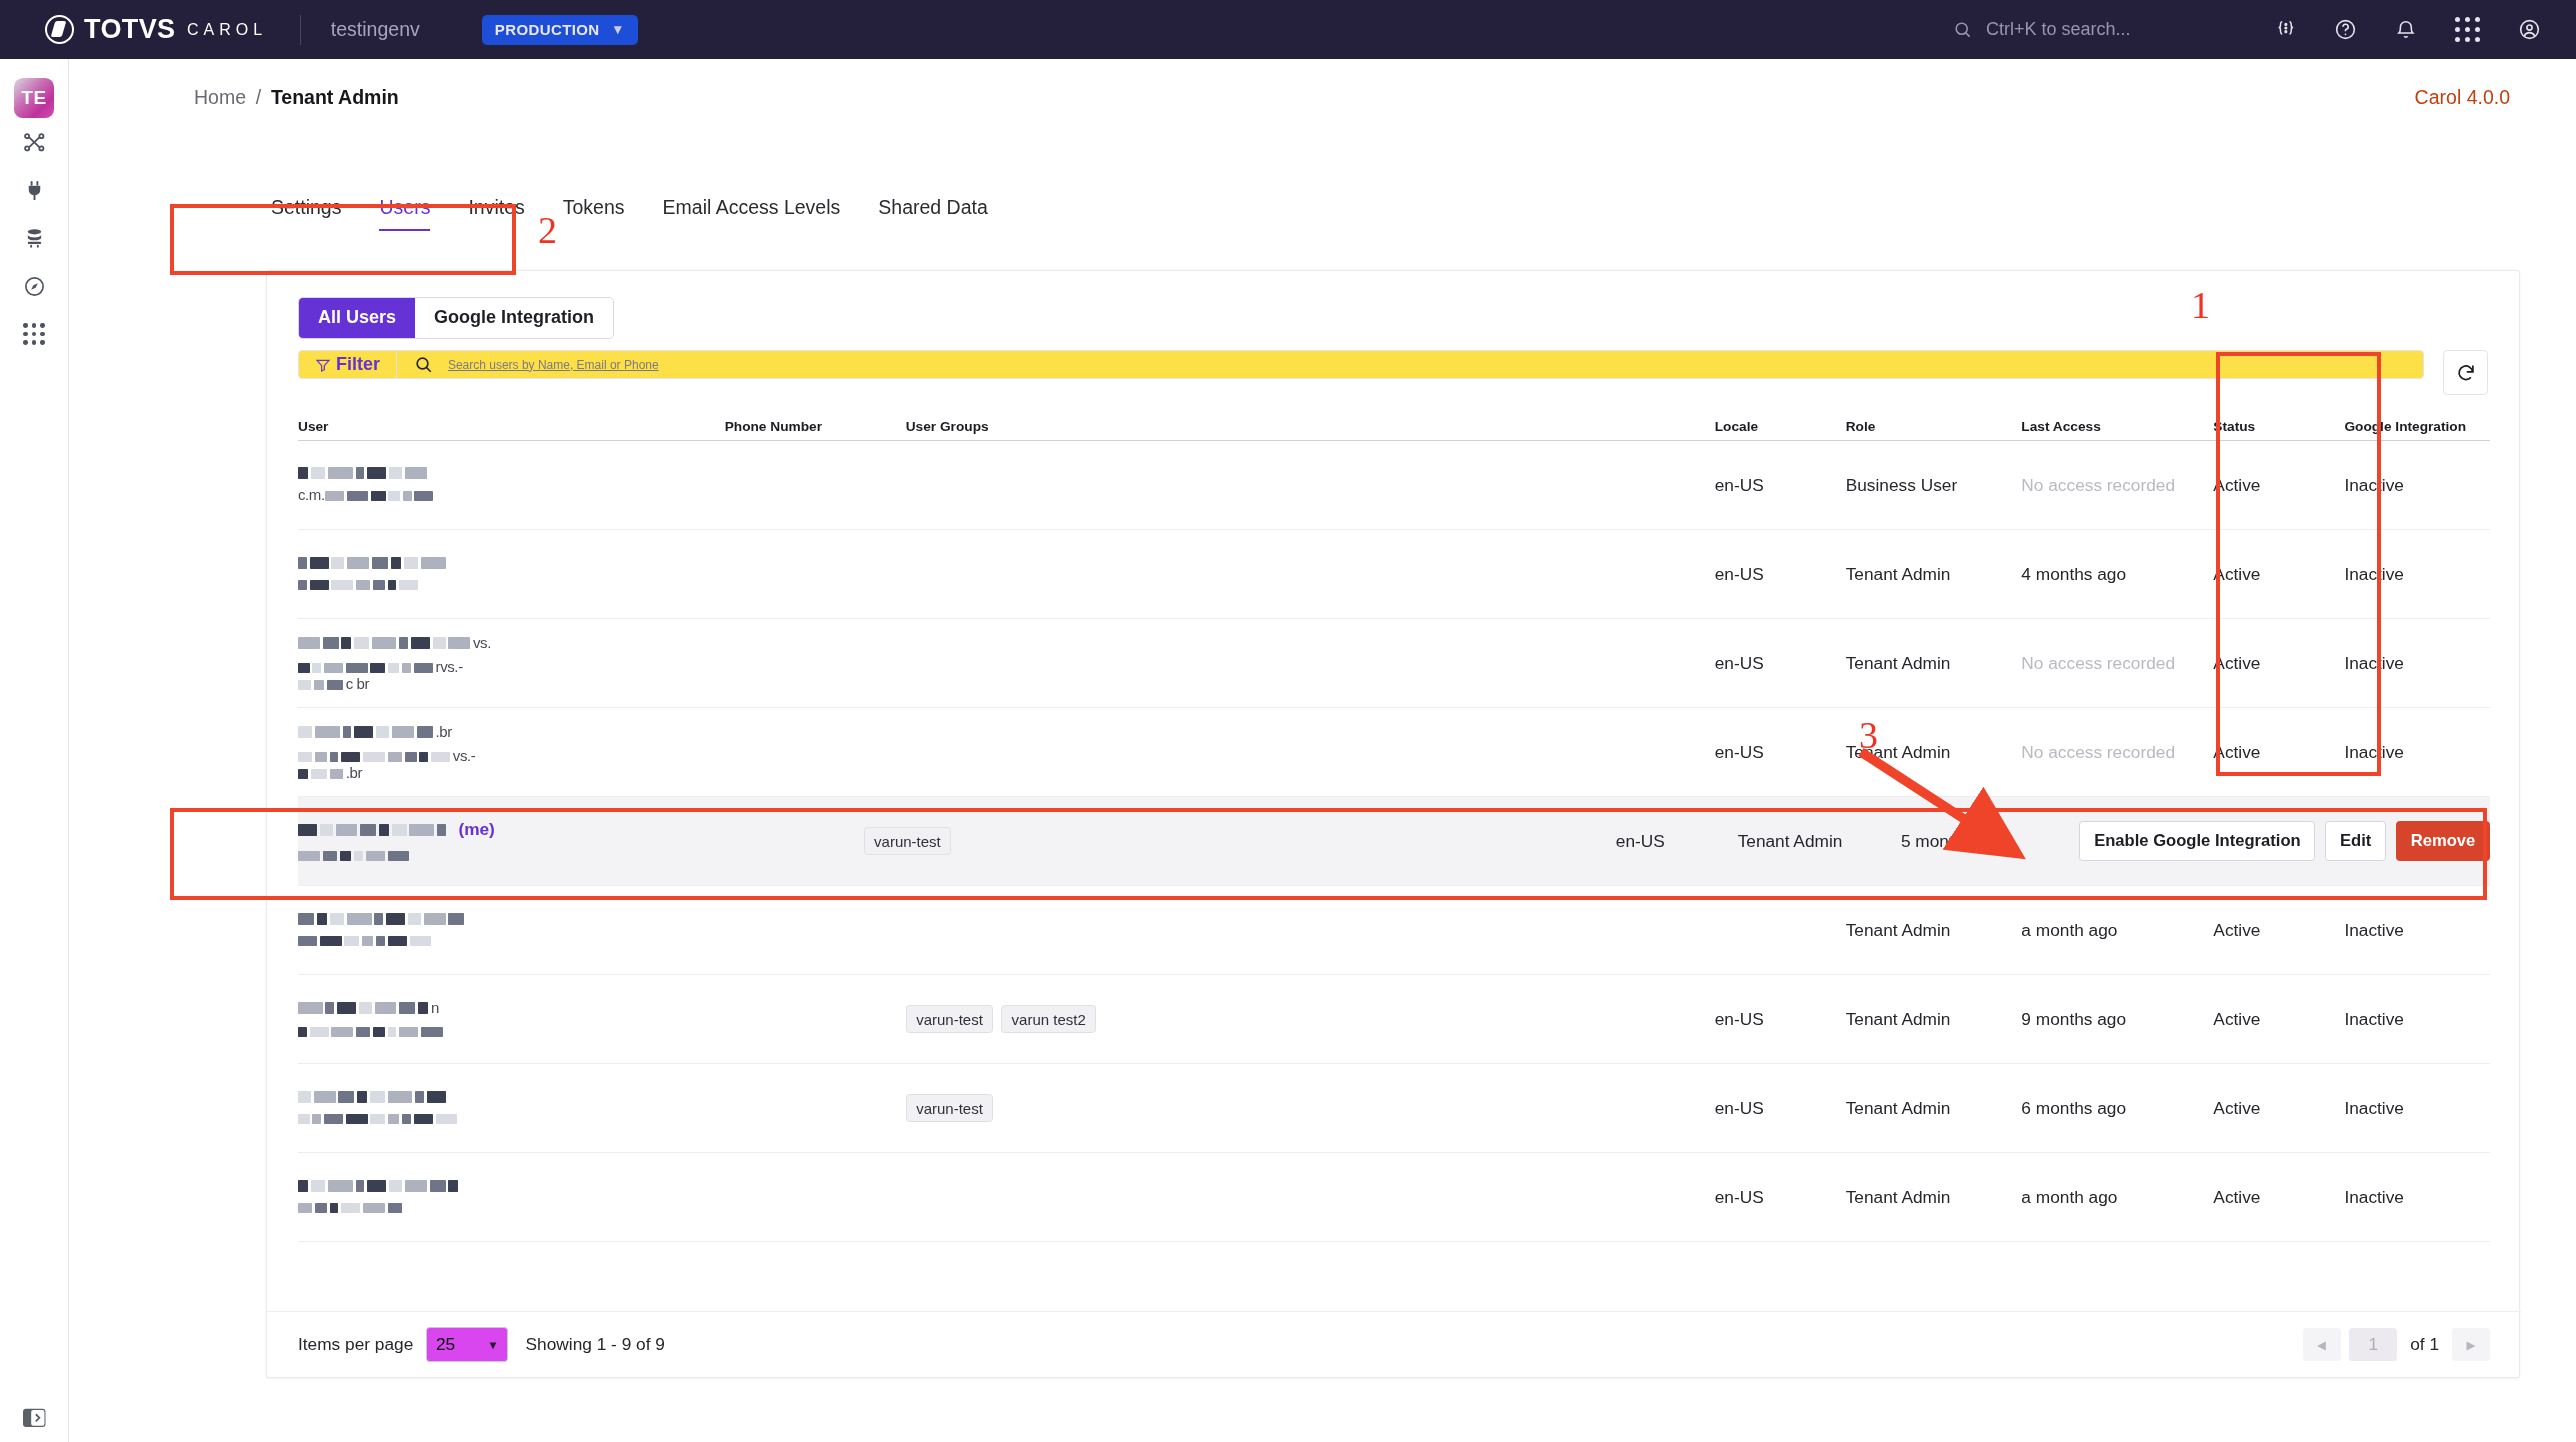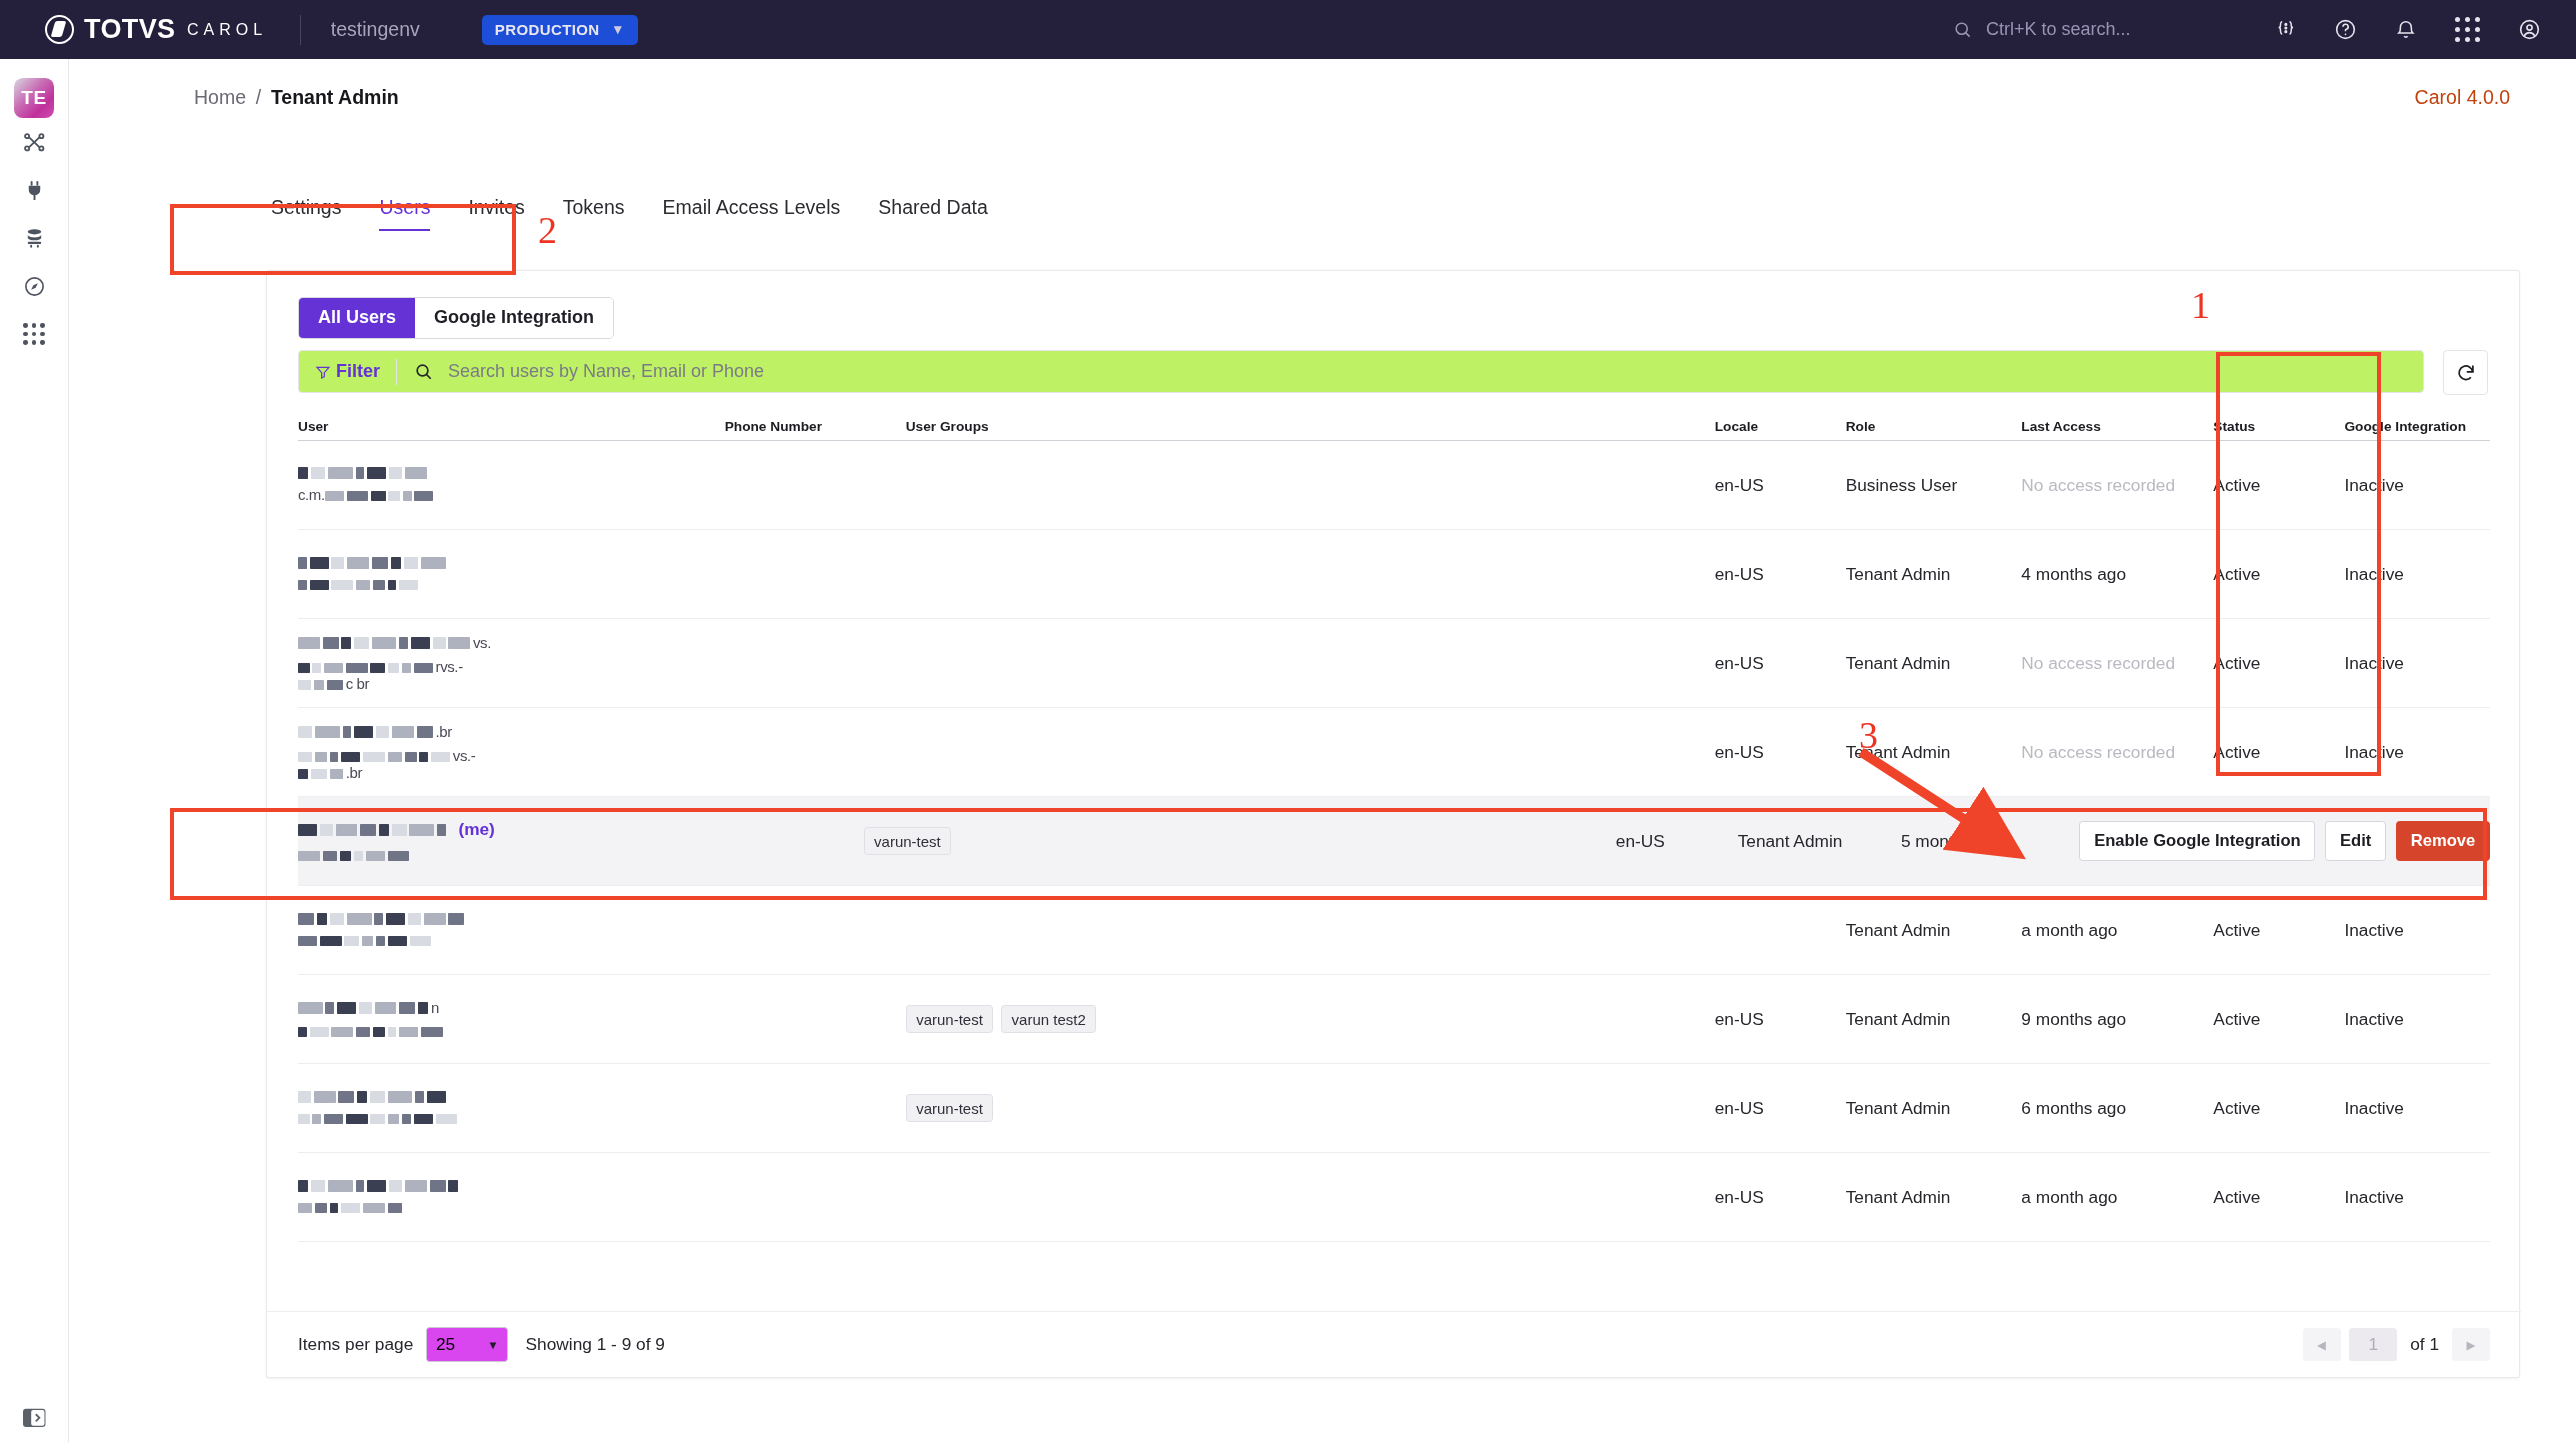--- a/index.html
+++ b/index.html
@@ -83,28 +83,28 @@
     box-shadow: 0 0.7px 2.2px rgba(0,0,0,.06);
   }
 
   
   .seg { position: absolute; top: 26px; left: 31px; display: flex; border: 0.7px solid #d8d8de; border-radius: 5px; overflow: hidden; }
   .seg-btn { font-size: 18px; font-weight: bold; padding: 9.4px 19px; cursor: pointer; background: #fff; color: #1f1f26; }
   .seg-btn.on { background: #6532d6; color: #ffffff; }
 
   
   .searchrow {
-    position: absolute; top: 79px; left: 31px; width: 2126px; height: 43px;
-    border: 0.7px solid #e3e3e9; border-radius: 4.3px; display: flex; align-items: center; background: #bef264;
+    position: absolute; top: 79px; left: 31px; width: 2126px; height: 29px;
+    border: 0.7px solid #e3e3e9; border-radius: 4.3px; display: flex; align-items: center; background: #fde047;
   }
   .filter-btn { display: flex; align-items: center; color: #6532d6; font-size: 18px; font-weight: bold; padding: 0 16px; cursor: pointer; }
   .filter-btn svg { margin-right: 5px; }
   .vdiv { width: 0.7px; height: 26px; background: #e3e3e9; }
   .search-ic { margin: 0 14.4px 0 17.3px; color: #26262c; display: flex; }
-  .search-ph { font-size: 18px; color: #7b7b86; }
+  .search-ph { font-size: 12px; color: #7b7b86; text-decoration: underline; }
   .refresh-btn {
     position: absolute; top: 79px; right: 31px; width: 45px; height: 45px;
     border: 0.7px solid #e3e3e9; border-radius: 4.3px; background: #fff;
     display: flex; align-items: center; justify-content: center; cursor: pointer;
   }
 
   
   .tbl { position: absolute; top: 137px; left: 31px; width: 2192px; }
   .thead { display: flex; align-items: flex-end; height: 33px; border-bottom: 1.4px solid #d0d0d6; }
   .th { font-size: 13.7px; font-weight: bold; color: #1c1c22; padding-bottom: 6.5px; }

